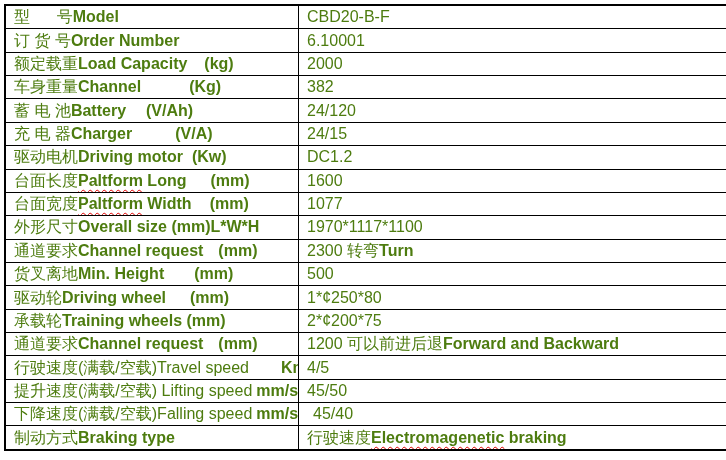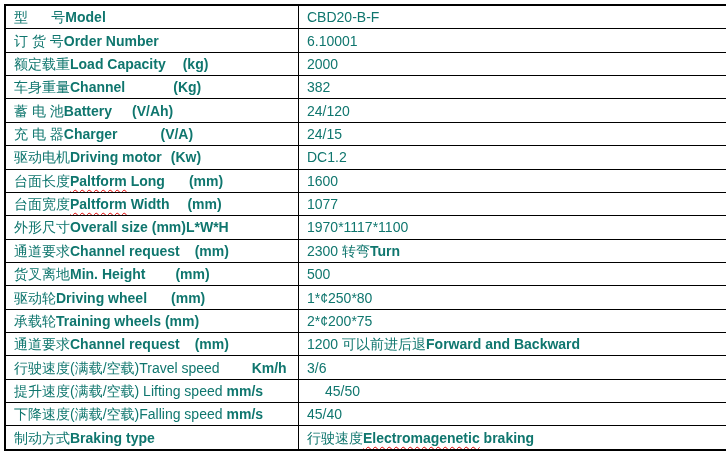--- a/index.html
+++ b/index.html
@@ -14,23 +14,23 @@
     border-collapse: collapse;
     table-layout: fixed;
     margin: 4px 0 0 4px;
     width: 710px;
     height: 447px;
     border: 2px solid #000;
   }
   table.spec td {
     border: 1px solid #000;
     padding: 0 2px 0 8px;
-    font-size: 14px;
+    font-size: 16px;
     line-height: 22px;
-    color: #0f766e;
+    color: #4d7c0f;
     white-space: nowrap;
     overflow: hidden;
     vertical-align: middle;
   }
   td.label-cell { width: 282px; }
   td.value-cell { width: 424px; }
   span.part { display: inline-block; }
   .b { font-weight: bold; }
   .sq {
     text-decoration-line: underline;
@@ -101,28 +101,28 @@
       <tr>
         <td class="label-cell"><span class="part">承载轮 </span><span class="part b">Training wheels (mm)</span></td>
         <td class="value-cell"><span class="part">2*¢200*75</span></td>
       </tr>
       <tr>
         <td class="label-cell"><span class="part">通道要求 </span><span class="part b">Channel request</span><span class="part b" style="margin-left: 15px;">(mm)</span></td>
         <td class="value-cell"><span class="part">1200 可以前进后退 </span><span class="part b">Forward and Backward</span></td>
       </tr>
       <tr>
         <td class="label-cell"><span class="part">行驶速度(满载/空载)Travel speed</span><span class="part b" style="margin-left: 32px;">Km/h</span></td>
-        <td class="value-cell"><span class="part">3/6</span></td>
+        <td class="value-cell"><span class="part">4/5</span></td>
       </tr>
       <tr>
         <td class="label-cell"><span class="part">提升速度(满载/空载) Lifting speed</span><span class="part b" style="margin-left: 4px;">mm/s</span></td>
-        <td class="value-cell"><span class="part" style="margin-left: 18px;">45/50</span></td>
+        <td class="value-cell"><span class="part" style="margin-left: 0;">45/50</span></td>
       </tr>
       <tr>
         <td class="label-cell"><span class="part">下降速度(满载/空载)Falling speed</span><span class="part b" style="margin-left: 4px;">mm/s</span></td>
-        <td class="value-cell"><span class="part" style="">45/40</span></td>
+        <td class="value-cell"><span class="part" style="margin-left: 6px;">45/40</span></td>
       </tr>
       <tr>
         <td class="label-cell"><span class="part">制动方式 </span><span class="part b">Braking type</span></td>
         <td class="value-cell"><span class="part">行驶速度 </span><span class="part b sq">Electromagenetic</span><span class="part b">&nbsp;braking</span></td>
       </tr>
     </tbody>
 </table>
 
 </body></html>

